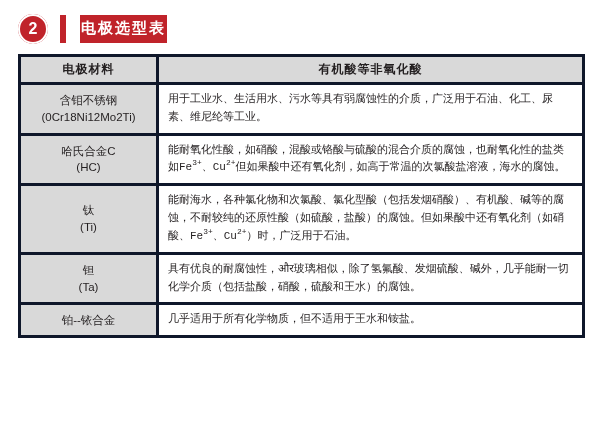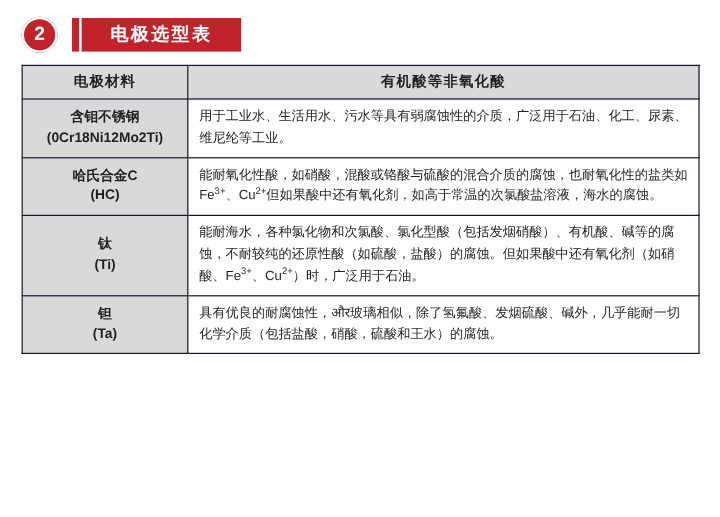--- a/index.html
+++ b/index.html
@@ -55,62 +55,63 @@
     flex: 0 0 auto;
   }
   .title-box {
     background: #c0232a;
     color: #ffffff;
     font-size: 15px;
     font-weight: bold;
     letter-spacing: 2px;
     display: flex;
     align-items: center;
-    padding: 0 24px;
-    margin-left: 2px;
+    padding: 0 1px;
+    margin-left: 14px;
   }
   
   table.spec {
     width: 564px;
     border-collapse: collapse;
     table-layout: fixed;
     margin-top: 6px;
     font-size: 11px;
   }
   table.spec th,
   table.spec td {
-    border: 1px solid #0f172a;
+    border: 3px solid #0f172a;
     vertical-align: middle;
     box-sizing: border-box;
   }
   table.spec thead th {
     background: #d9d9d9;
     font-size: 12px;
     font-weight: bold;
     text-align: center;
     height: 28px;
     color: #231f20;
     letter-spacing: 1px;
   }
   td.mat {
     background: #d9d9d9;
     text-align: center;
-    font-weight: bold;
+    font-weight: normal;
     font-size: 11.5px;
     padding: 5px 2px;
     line-height: 1.45;
     color: #231f20;
   }
   td.desc {
     background: #ffffff;
     text-align: left;
     padding: 6px 8px 6px 9px;
     line-height: 1.62;
     font-size: 11px;
     color: #231f20;
+    font-family: Liberation Mono, monospace;
   }
   .col-mat { width: 138px; }
   .col-desc { width: 426px; }
   sup {
     font-size: 0.72em;
     vertical-align: super;
     line-height: 0;
   }
 </style>
 </head>
@@ -163,16 +164,20 @@
           <span>能耐海水，各种氯化物和次氯酸、氯化型酸（包括发烟硝酸）、有机酸、碱等的腐蚀，不耐较纯的还原性酸（如硫酸，盐酸）的腐蚀。但如果酸中还有氧化剂（如硝酸、Fe</span><sup>3+</sup><span>、Cu</span><sup>2+</sup><span>）时，广泛用于石油。</span>
         </td>
       </tr>
       <tr>
         <td class="mat">
           <div>钽</div>
           <div>(Ta)</div>
         </td>
         <td class="desc">具有优良的耐腐蚀性，और玻璃相似，除了氢氟酸、发烟硫酸、碱外，几乎能耐一切化学介质（包括盐酸，硝酸，硫酸和王水）的腐蚀。</td>
       </tr>
+      <tr>
+        <td class="mat">铂--铱合金</td>
+        <td class="desc">几乎适用于所有化学物质，但不适用于王水和铵盐。</td>
+      </tr>
     </tbody>
   </table>
 
 </div>
 
 </body></html>

